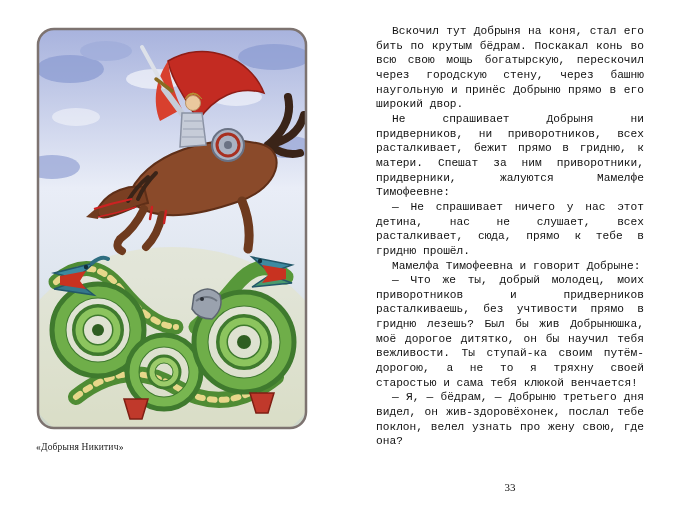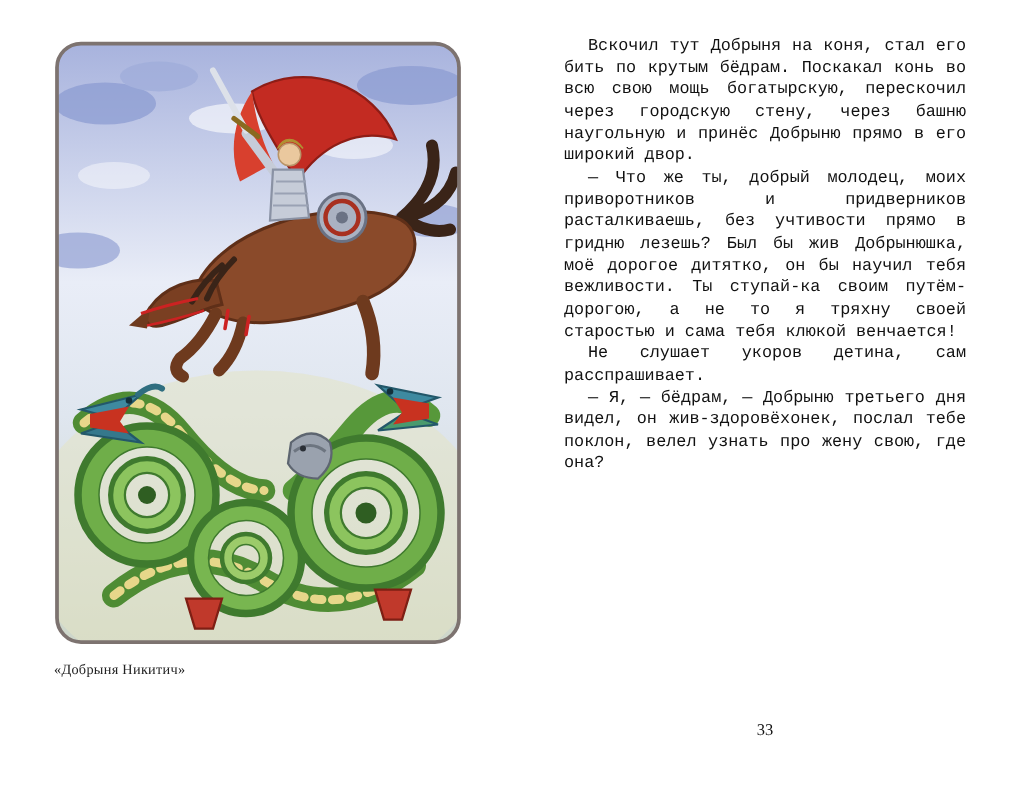--- a/index.html
+++ b/index.html
@@ -172,20 +172,22 @@
       </g>
 
       <rect x="2" y="2" width="268" height="399" rx="16" fill="none" stroke="#7d7370" stroke-width="2.5"></rect>
     </svg>
   </div>
 
   <div class="caption">«Добрыня Никитич»</div>
 
   <div class="textcol">
     <p>Вскочил тут Добрыня на коня, стал его бить по крутым бёдрам. Поскакал конь во всю свою мощь богатырскую, перескочил через городскую стену, через башню наугольную и принёс Добрыню прямо в его широкий двор.</p>
+    <p>Не спрашивает Добрыня ни придверников, ни приворотников, всех расталкивает, бежит прямо в гридню, к матери. Спешат за ним приворотники, придверники, жалуются Мамелфе Тимофеевне:</p>
+    <p>— Не спрашивает ничего у нас этот детина, нас не слушает, всех расталкивает, сюда, прямо к тебе в гридню прошёл.</p>
+    <p>Мамелфа Тимофеевна и говорит Добрыне:</p>
     <p>— Что же ты, добрый молодец, моих приворотников и придверников расталкиваешь, без учтивости прямо в гридню лезешь? Был бы жив Добрынюшка, моё дорогое дитятко, он бы научил тебя вежливости. Ты ступай-ка своим путём-дорогою, а не то я тряхну своей старостью и сама тебя клюкой венчается!</p>
-    <p>Не слушает укоров детина, сам расспрашивает.</p>
     <p>— Я, — бёдрам, — Добрыню третьего дня видел, он жив-здоровёхонек, послал тебе поклон, велел узнать про жену свою, где она?</p>
   </div>
 
   <div class="pagenum">33</div>
 
 </div>
 
 </body></html>

